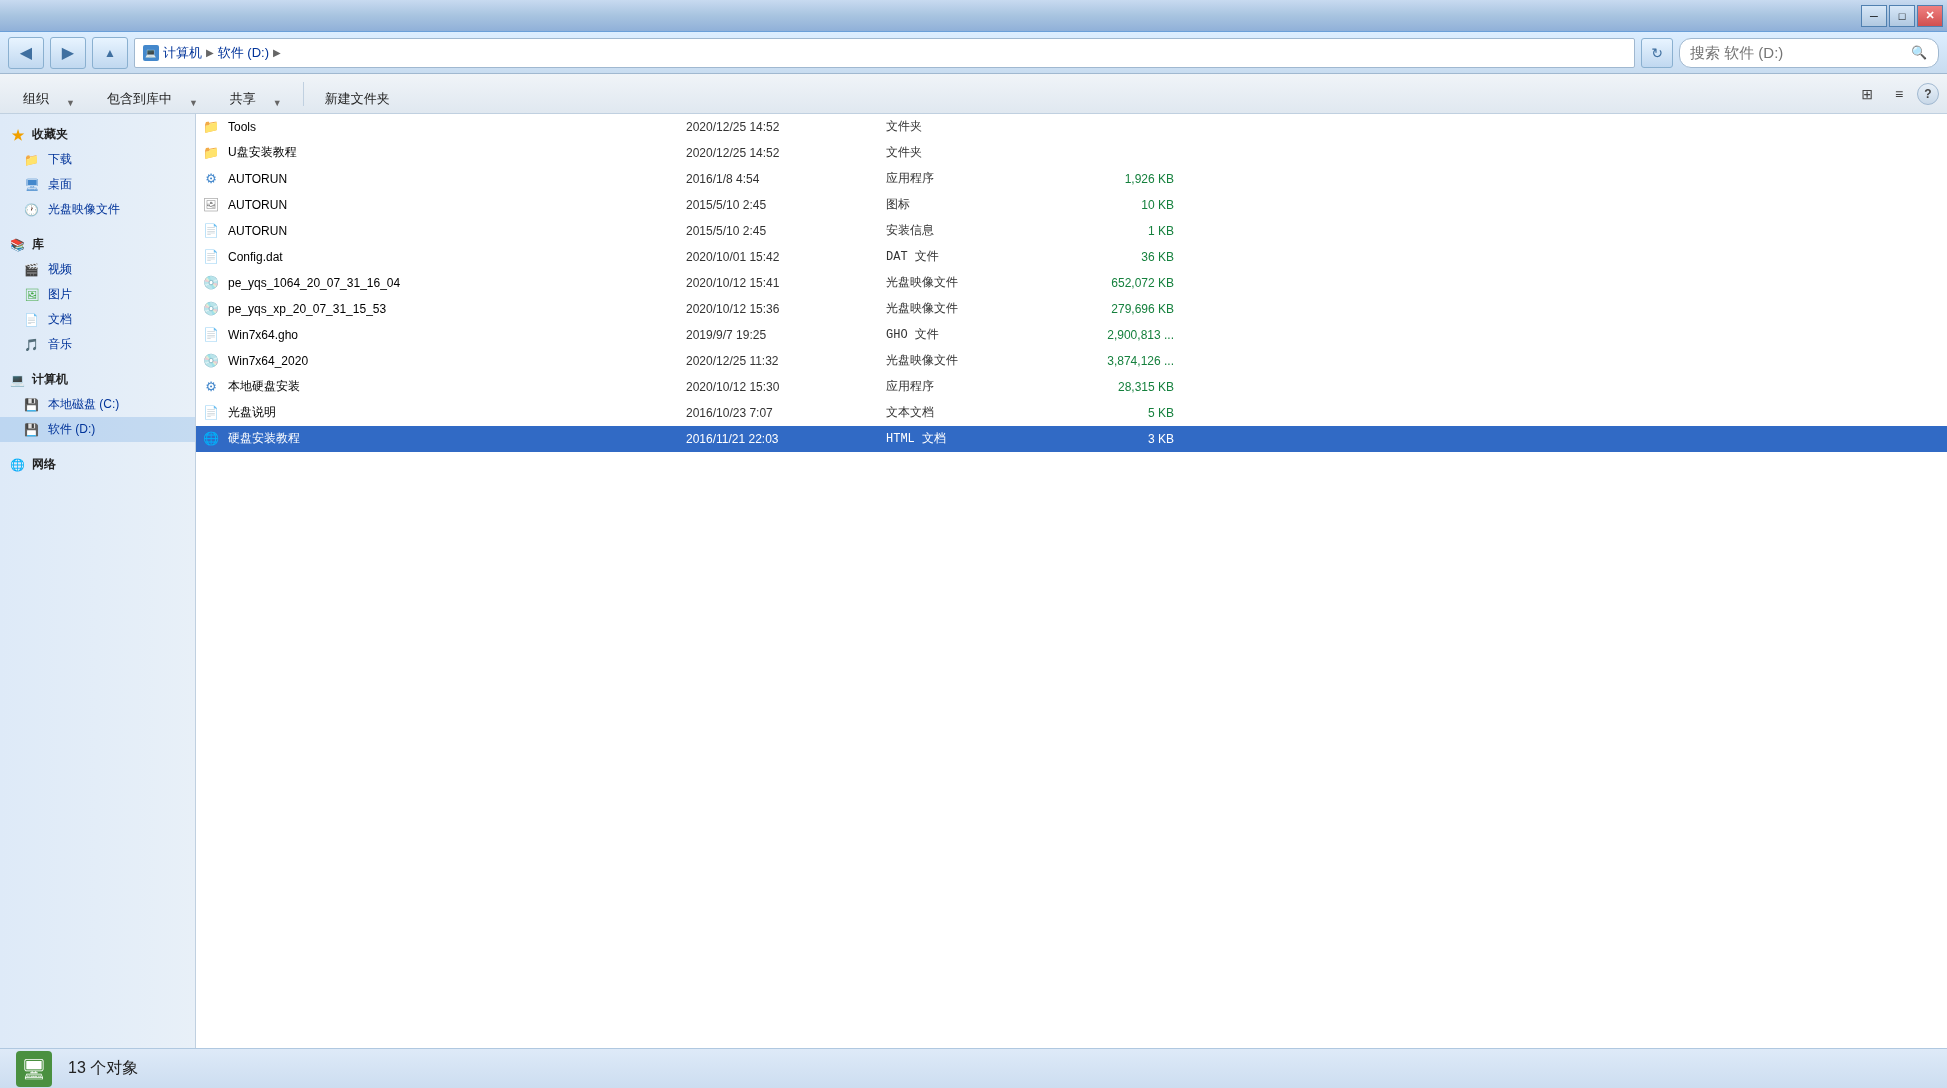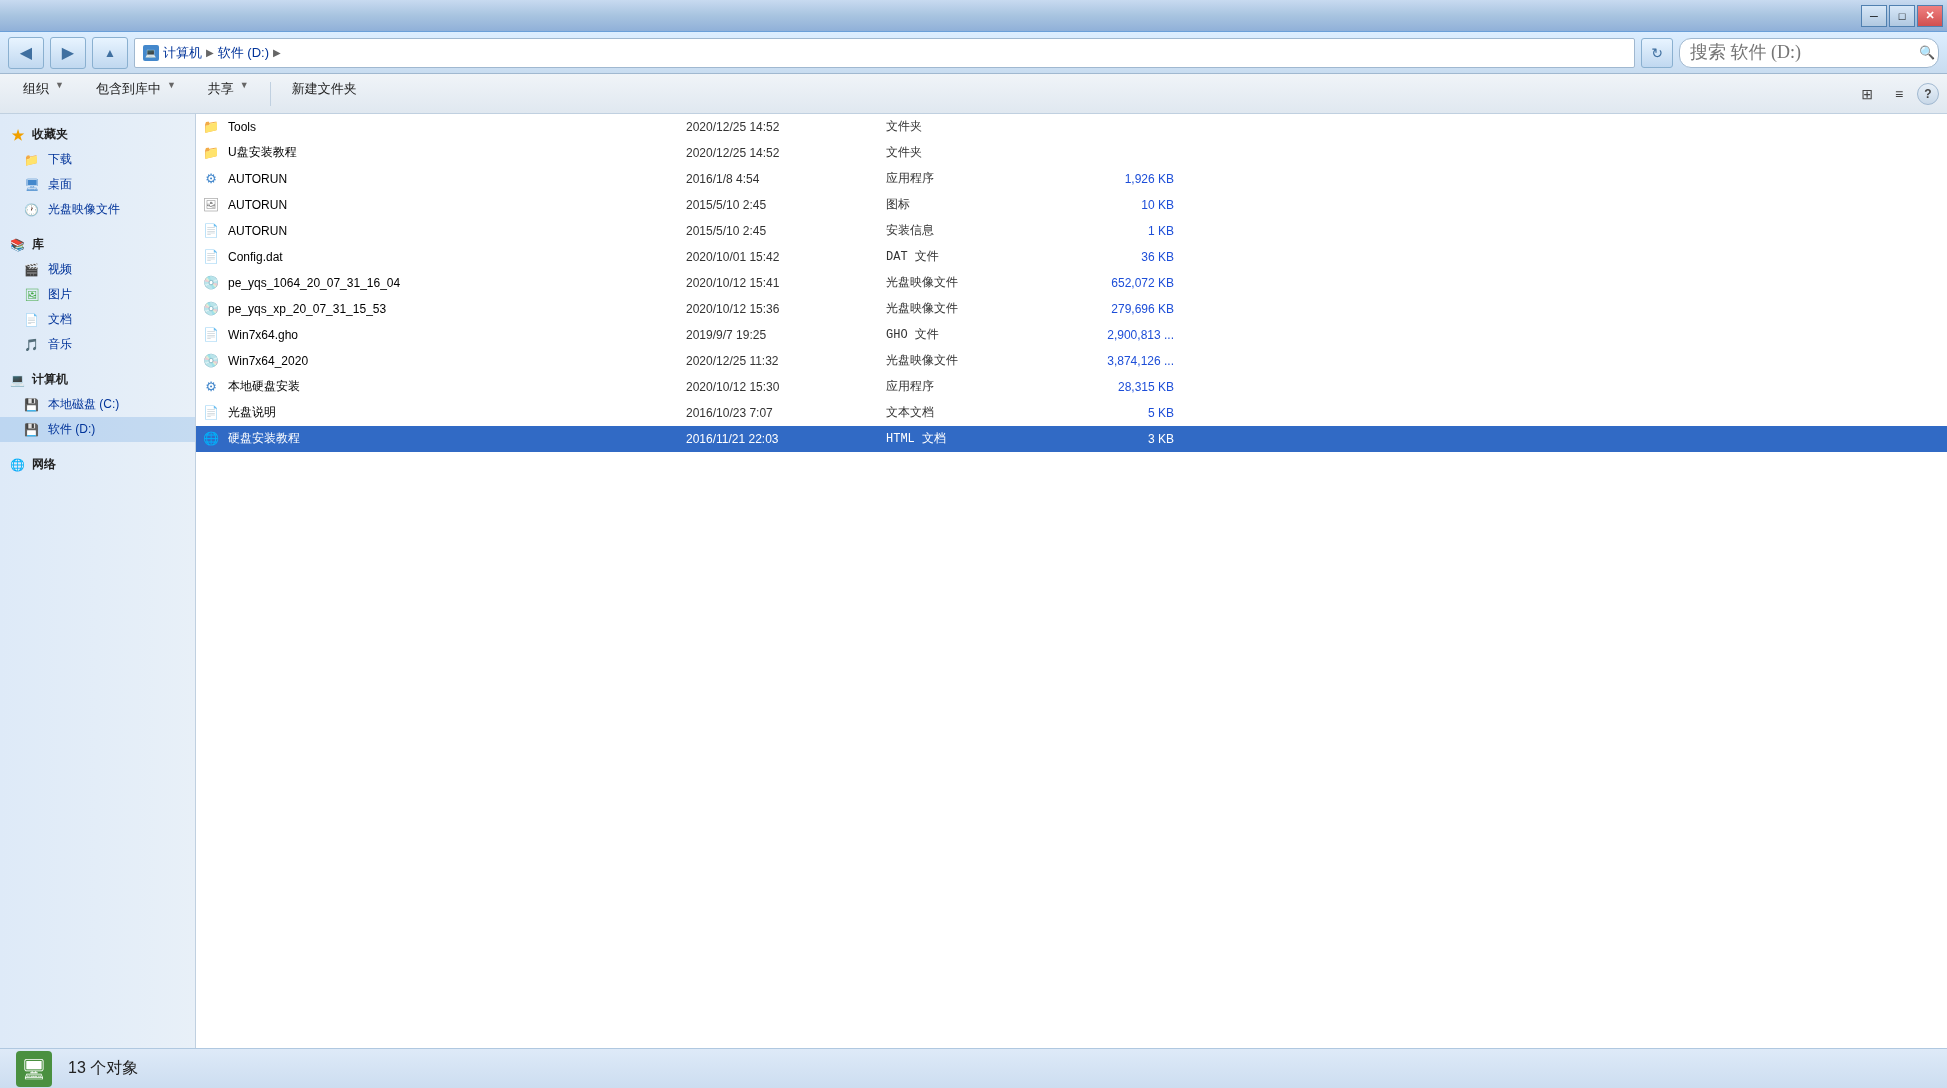--- a/index.html
+++ b/index.html
@@ -116,46 +116,45 @@
       display: flex;
       align-items: center;
       padding: 0 10px;
       gap: 6px;
       color: #999;
     }
     .search-bar input {
       border: none;
       outline: none;
       flex: 1;
-      font-size: 18px;
+      font-size: 15px;
       color: #666;
       background: transparent;
-      font-family: Liberation Serif, serif;
     }
 
     
     .toolbar {
       height: 40px;
       background: linear-gradient(to bottom, #f0f4f8, #e0e8f0);
       border-bottom: 1px solid #c0d0e0;
       display: flex;
       align-items: center;
       padding: 0 8px;
       gap: 2px;
     }
     .toolbar-btn {
       height: 30px;
       padding: 0 14px;
       background: transparent;
       border: 1px solid transparent;
       border-radius: 3px;
       cursor: pointer;
       display: flex;
-      align-items: flex-start;
-      gap: 6px;
+      align-items: flex-end;
+      gap: 17px;
       font-size: 13px;
       color: #222;
     }
     .toolbar-sep {
       width: 1px;
       height: 24px;
       background: #c0d0e0;
       margin: 0 4px;
     }
     .dropdown-arrow { font-size: 9px; color: #666; }
@@ -339,21 +338,21 @@
       width: 160px;
       font-size: 12px;
       padding: 0 6px;
       color: #333;
       font-family: Liberation Mono, monospace;
     }
     .file-size {
       width: 140px;
       font-size: 12px;
       padding: 0 6px;
-      color: #1d4ed8;
+      color: #15803d;
       text-align: right;
     }
 
     
     .status-bar {
       height: 40px;
       background: linear-gradient(to bottom, #deeaf8, #ccddf0);
       border-top: 1px solid #b0c8e0;
       display: flex;
       align-items: center;

